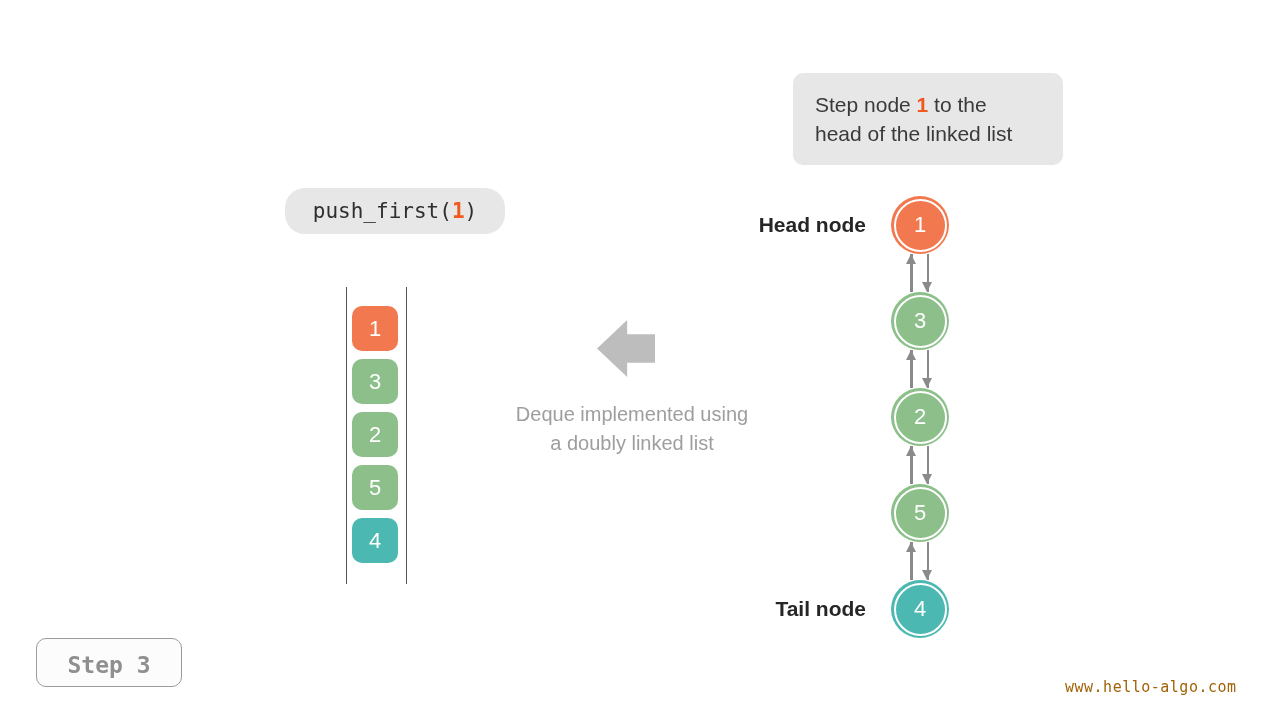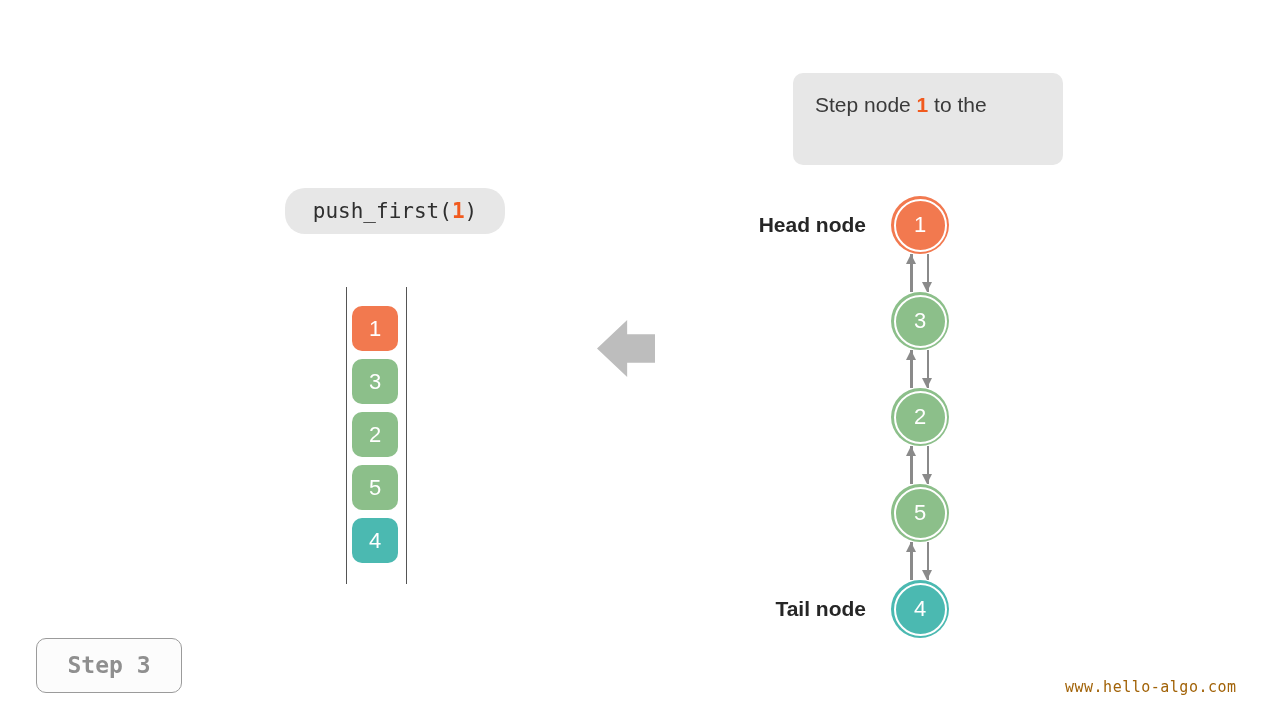--- a/index.html
+++ b/index.html
@@ -150,21 +150,21 @@
     bottom: 0; left: -4.25px;
     border-left: 5.5px solid transparent;
     border-right: 5.5px solid transparent;
     border-top: 10px solid var(--arrow);
   }
 
   
   .step-badge {
     position: absolute;
     left: 36px; top: 638px;
-    width: 146px; height: 55px;
+    width: 146px; height: 49px;
     background: #FCFCFC;
     border: 1.5px solid #9B9B9B;
     border-radius: 10px;
     font-family: "DejaVu Sans Mono", monospace;
     font-size: 23px;
     font-weight: bold;
     color: #8F8F8F;
     text-align: center;
     line-height: 52px;
   }
@@ -179,36 +179,41 @@
     color: #a16207;
   }
 </style>
 </head>
 <body>
 
 <div class="canvas">
 
   <div class="callout">
     <span>Step node </span><span class="num">1</span><span> to the</span><br>
+    <span>head of the linked list</span>
   </div>
 
   <div class="code-chip">
     <span>push_first(</span><span class="num">1</span><span>)</span>
   </div>
 
   <div class="stack-rails"></div>
 
   <div class="stack-cell" style="top: 306px; background: rgb(242, 121, 79);">1</div>
   <div class="stack-cell" style="top: 359px; background: rgb(140, 191, 138);">3</div>
   <div class="stack-cell" style="top: 412px; background: rgb(140, 191, 138);">2</div>
   <div class="stack-cell" style="top: 465px; background: rgb(140, 191, 138);">5</div>
   <div class="stack-cell" style="top: 518px; background: rgb(75, 185, 177);">4</div>
 
   <div class="big-arrow"></div>
 
+  <div class="caption">
+    <span>Deque implemented using</span><br>
+    <span>a doubly linked list</span>
+  </div>
 
   <div class="node-label" style="top:211px">Head node</div>
   <div class="node-label" style="top:595px">Tail node</div>
 
   <div class="node-circle" style="top: 196px; background: rgb(242, 121, 79);">
     <span class="node-value">1</span>
   </div>
   <div class="node-circle" style="top: 292px; background: rgb(140, 191, 138);">
     <span class="node-value">3</span>
   </div>

